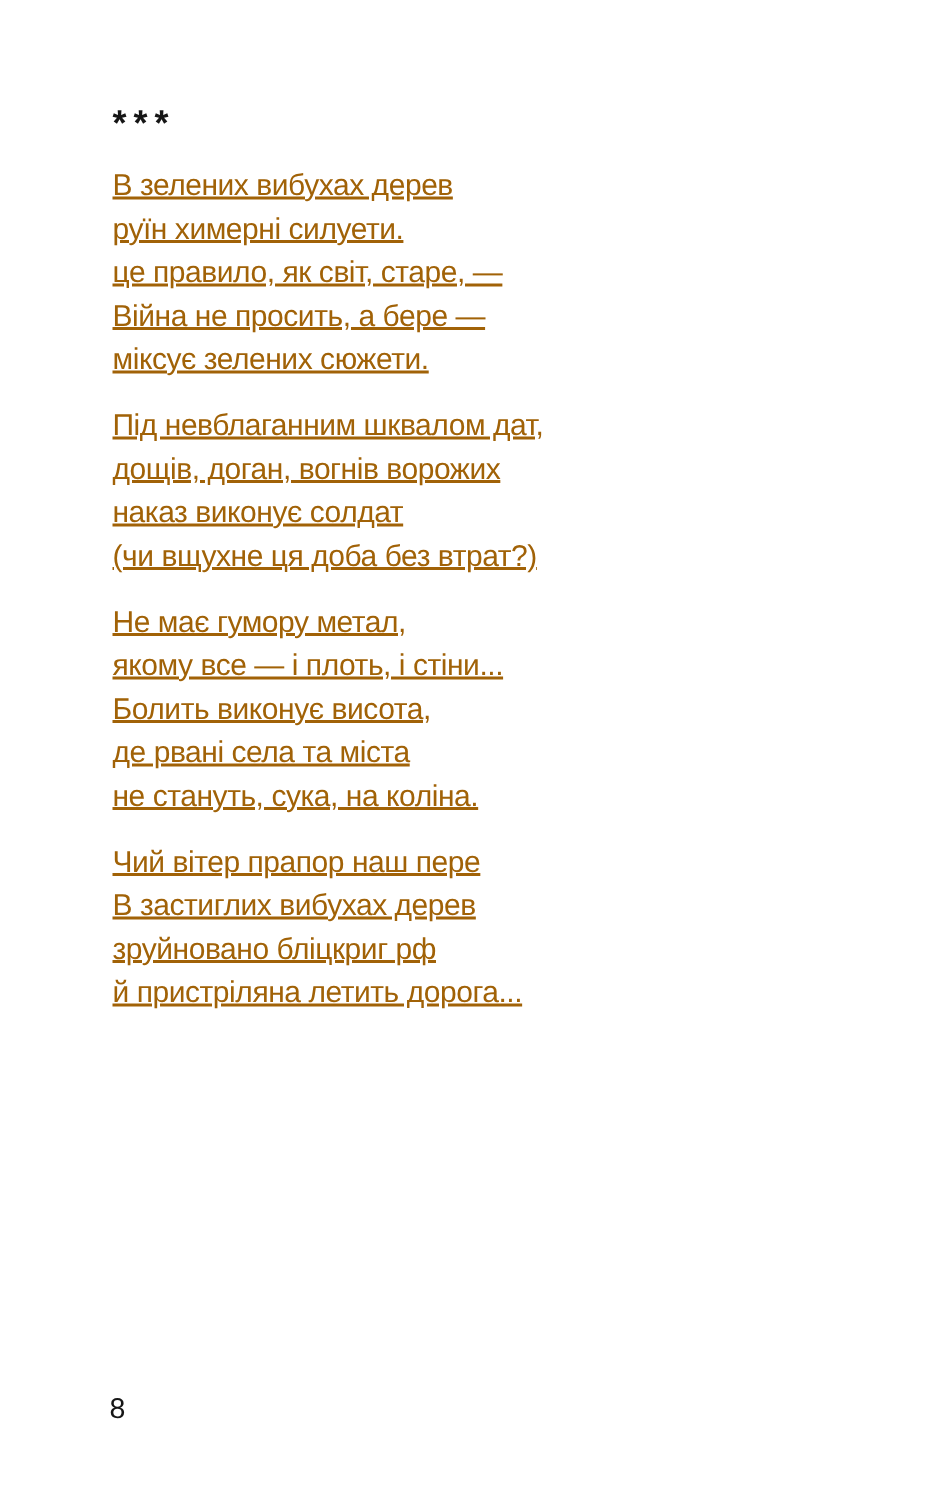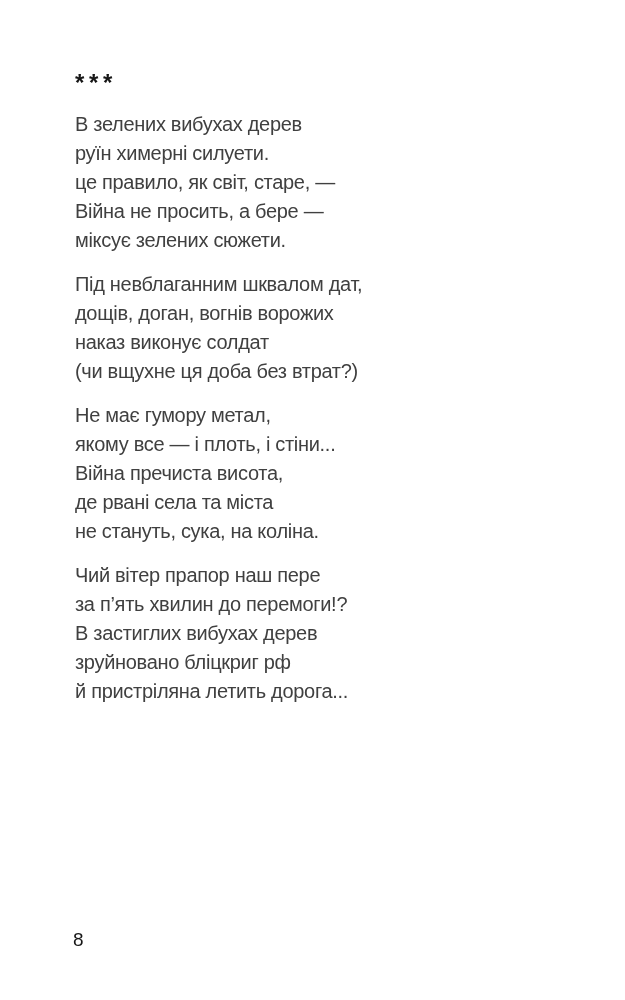--- a/index.html
+++ b/index.html
@@ -30,21 +30,22 @@
     color: #161616;
   }
   .stanza {
     margin-bottom: 15px;
   }
   .poem-line {
     font-size: 20px;
     line-height: 29px;
     letter-spacing: -0.3px;
     white-space: nowrap;
-    color: #404040;
+    color: #a16207;
+    text-decoration: underline;
   }
   .page-number {
     position: absolute;
     left: 73px;
     top: 929px;
     font-size: 19px;
     line-height: 22px;
     color: #161616;
   }
 </style>
@@ -66,28 +67,27 @@
     <div class="stanza">
       <div class="poem-line">Під невблаганним шквалом дат,</div>
       <div class="poem-line">дощів, доган, вогнів ворожих</div>
       <div class="poem-line">наказ виконує солдат</div>
       <div class="poem-line">(чи вщухне ця доба без втрат?)</div>
     </div>
 
     <div class="stanza">
       <div class="poem-line">Не має гумору метал,</div>
       <div class="poem-line">якому все — і плоть, і стіни...</div>
-      <div class="poem-line">Війна пречиста висота,</div>
+      <div class="poem-line">Болить виконує висота,</div>
       <div class="poem-line">де рвані села та міста</div>
       <div class="poem-line">не стануть, сука, на коліна.</div>
     </div>
 
     <div class="stanza">
       <div class="poem-line">Чий вітер прапор наш пере</div>
-      <div class="poem-line">за п’ять хвилин до перемоги!?</div>
       <div class="poem-line">В застиглих вибухах дерев</div>
       <div class="poem-line">зруйновано бліцкриг рф</div>
       <div class="poem-line">й пристріляна летить дорога...</div>
     </div>
   </div>
 
   <div class="page-number">8</div>
 </div>
 
 </body></html>

